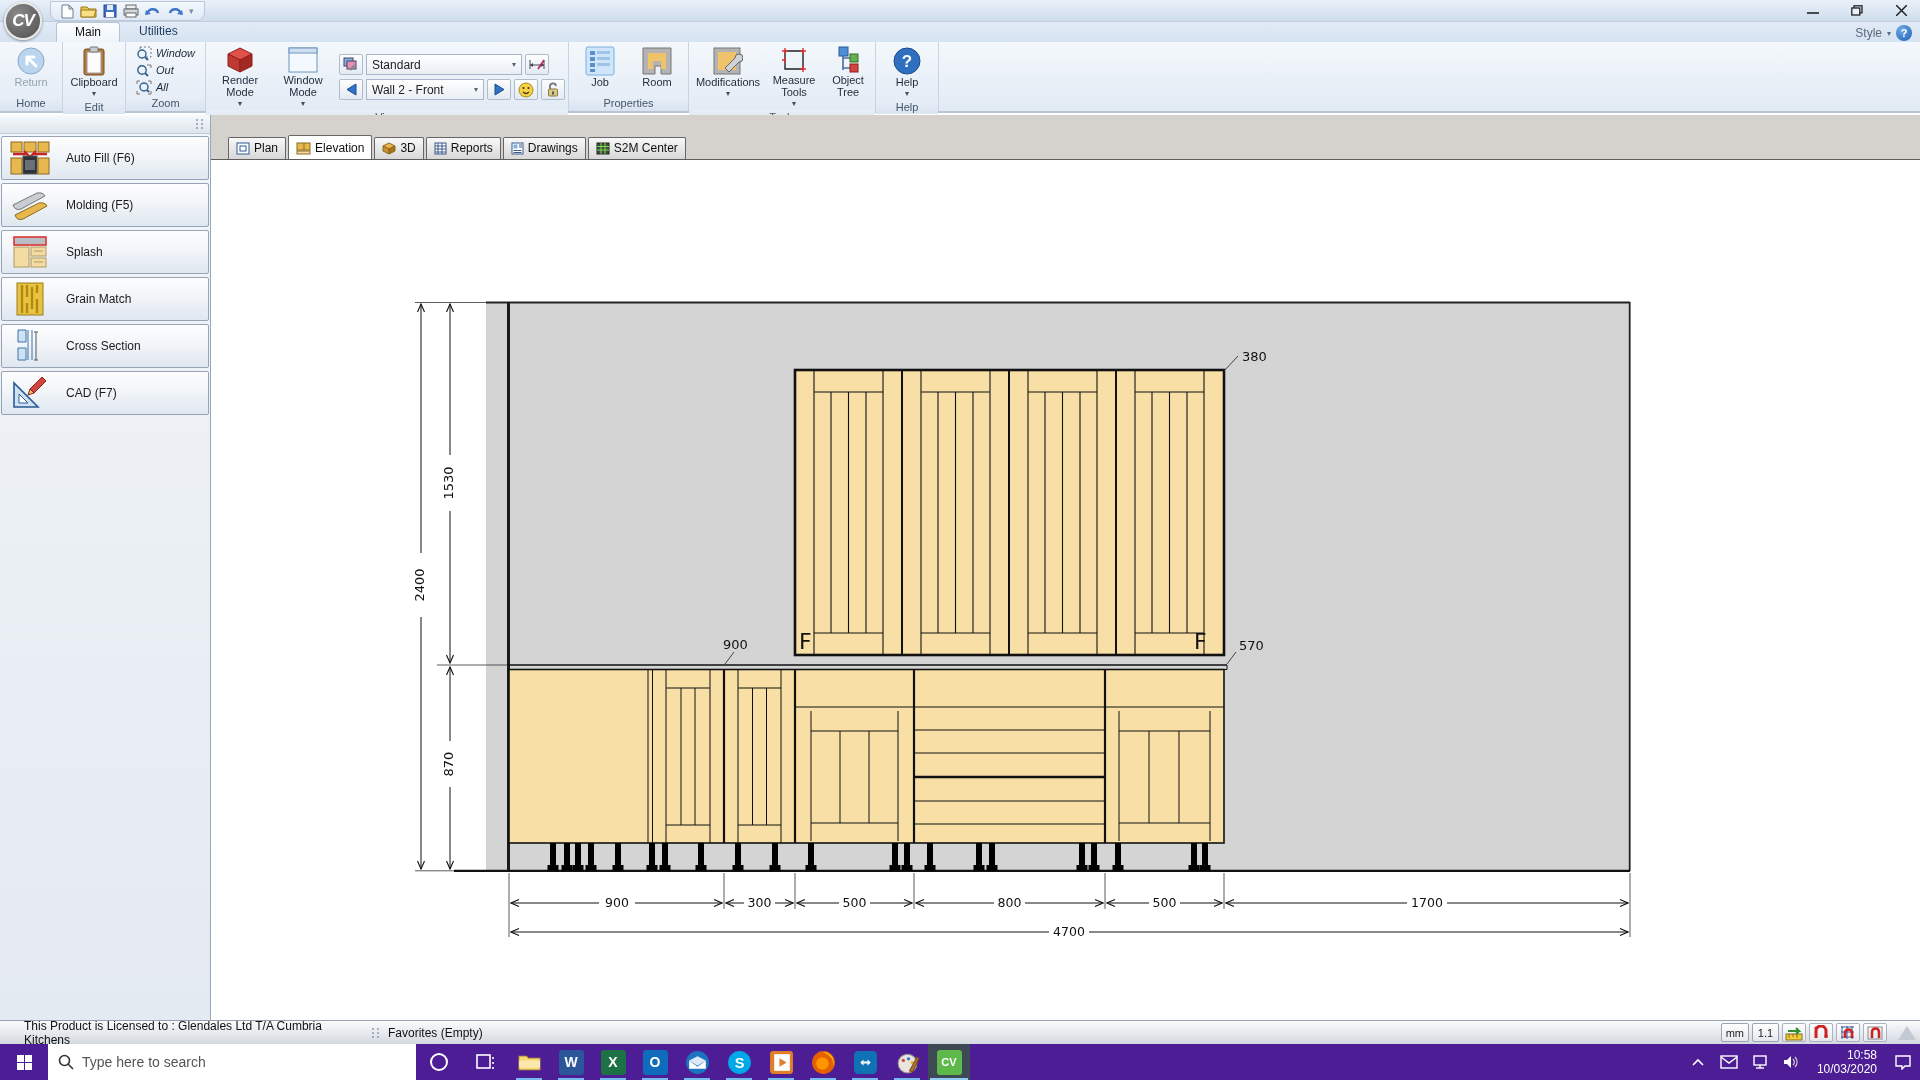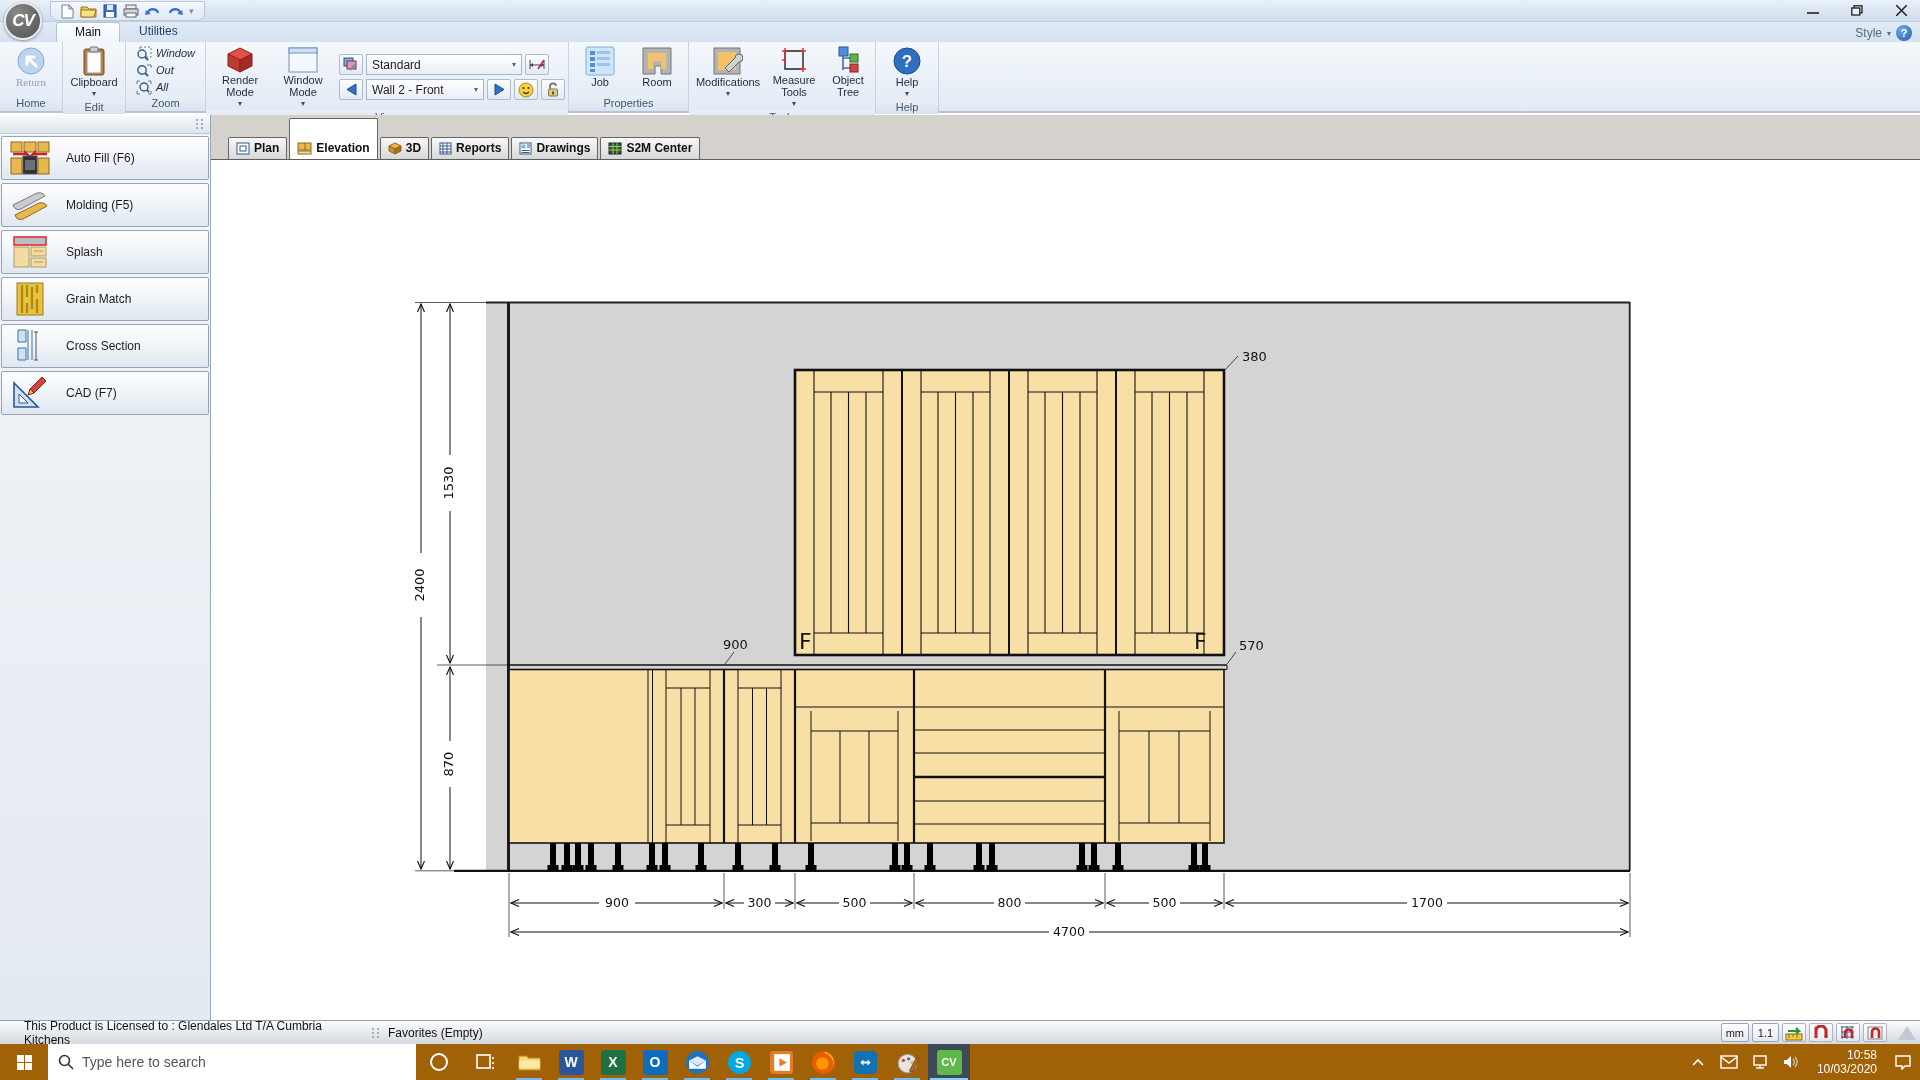--- a/index.html
+++ b/index.html
@@ -34,21 +34,21 @@
   
   .ribbon { position:absolute; left:0; top:42px; width:1920px; height:71px;
     background:linear-gradient(#f4f8fc,#e2eaf4); border-bottom:2px solid #b7c4d4; display:flex; }
   .rgroup { display:flex; flex-direction:column; border-right:1px solid #c9d4e2; }
   .rgroup-content { flex:1; display:flex; align-items:stretch; padding:2px 3px 0; gap:1px; }
   .rgroup-label { height:15px; text-align:center; font-size:11px; color:#44566b;
     background:linear-gradient(#e9eff7,#d9e3f0); line-height:14px; white-space:nowrap; padding:0 6px; }
   .rbtn { display:flex; flex-direction:column; align-items:center; width:56px; padding-top:2px;
     font-size:11px; color:#1e2b3a; text-align:center; line-height:12px; border-radius:3px; }
   .rbtn .caret { font-size:8px; color:#3d4c5e; }
-  .rbtn.disabled { color:#93a2b2;font-family:Liberation Serif, serif; }
+  .rbtn.disabled { color:#93a2b2; }
   .smallbtns { display:flex; flex-direction:column; justify-content:center; gap:2px; padding:0 4px; }
   .sbtn { display:flex; align-items:center; gap:4px; font-size:11px; color:#1e2b3a; padding:0 3px;font-style:italic; }
   .view-right { display:flex; flex-direction:column; justify-content:center; gap:4px; padding-left:4px; }
   .vrow { display:flex; align-items:center; gap:3px; }
   .combo { display:flex; align-items:center; justify-content:space-between; border:1px solid #a7b6c8;
     background:linear-gradient(#ffffff,#e9eef5); height:21px; font-size:12px; color:#222; padding:0 5px; }
   .combo .caret { font-size:8px; color:#55board667; color:#556677; }
   .tinybtn { width:24px; height:21px; border:1px solid #b0bccb; border-radius:2px;
     background:linear-gradient(#fdfefe,#e3eaf2); display:flex; align-items:center; justify-content:center; }
   .navarrow { width:24px; height:21px; display:flex; align-items:center; justify-content:center;
@@ -64,44 +64,44 @@
   .gripdots { display:grid; grid-template-columns:3px 3px; grid-gap:2px; }
   .gripdots i { width:2px; height:2px; border-radius:50%; background:#8d9aab; }
   .sitem { height:44px; margin:2px 1px 3px; border:1px solid #96a4b5; border-radius:2px;
     background:linear-gradient(#fdfdfe 0%, #f2f5f9 45%, #dfe7f0 100%);
     display:flex; align-items:center; gap:14px; padding-left:6px; font-size:12px; color:#1b1b1b; }
   .sitem .sicon { width:44px; display:flex; justify-content:center; }
 
   
   .canvas { position:relative; width:1709px; height:905px; background:#fff; }
   .tabstrip { position:absolute; left:0; top:0; width:1709px; height:45px; background:#d5d2cd;
-    border-bottom:1px solid #5d5d5d; display:flex; align-items:flex-end; padding-left:17px;font-weight:bold; }
+    border-bottom:1px solid #5d5d5d; display:flex; align-items:flex-end; padding-left:17px; }
   .dtab { display:inline-flex; align-items:center; gap:4px; border:1px solid #666; border-bottom:none;
     background:linear-gradient(#f8f8f8,#d8d8d8); padding:3px 7px 4px; font-size:12px; color:#111;
     border-radius:2px 2px 0 0; margin-right:2px; position:relative; }
-  .dtab.active { background:#fff; padding-top:22px; z-index:2; }
+  .dtab.active { background:#fff; padding-top:5px; z-index:2; }
   .drawing-svg { position:absolute; left:0; top:0; }
 
   
   .statusbar { position:absolute; left:0; top:1020px; width:1920px; height:24px;
     background:linear-gradient(#fafbfc,#d4d9e0); border-top:1px solid #98a1ad;
     display:flex; align-items:center; font-size:12px; color:#111; }
   .lic { margin-left:24px; width:340px; }
   .sb-dots { display:grid; grid-template-columns:3px 3px; grid-gap:2px; margin:0 8px; }
   .sb-dots i { width:2px; height:2px; border-radius:50%; background:#8d9aab; }
   .sb-right { margin-left:auto; display:flex; align-items:center; gap:3px; padding-right:4px; }
   .sb-btn { min-width:27px; height:19px; border:1px solid #9aa5b1; border-radius:2px; font-size:11px;
     background:linear-gradient(#fff,#e4e8ee); display:flex; align-items:center; justify-content:center; padding:0 4px; color:#222;}
   .sb-ico { width:24px; height:19px; border:1px solid #aab3bf; border-radius:2px;
     background:linear-gradient(#fff,#e4e8ee); display:flex; align-items:center; justify-content:center; }
   .sb-grip { width:0; height:0; border-left:9px solid transparent; border-right:9px solid transparent;
     border-bottom:14px solid #c3c9d2; margin-left:8px; }
 
   
-  .taskbar { position:absolute; left:0; top:1044px; width:1920px; height:36px; background:#a16207;
+  .taskbar { position:absolute; left:0; top:1044px; width:1920px; height:36px; background:#4c1d95;
     display:flex; align-items:stretch; }
   .startbtn { width:48px; display:flex; align-items:center; justify-content:center; }
   .startlogo { display:grid; grid-template-columns:7px 7px; grid-gap:1px; }
   .startlogo i { width:7px; height:7px; background:#fff; }
   .searchbox { width:368px; background:#fff; display:flex; align-items:center; gap:8px; padding:0 10px; }
   .searchbox input { border:none; outline:none; font-size:14px; color:#333; width:300px; font-family:"Liberation Sans",sans-serif; }
   .searchbox input::placeholder { color:#555; }
   .tb-circle { width:46px; display:flex; align-items:center; justify-content:center; }
   .tb-app { width:42px; display:flex; flex-direction:column; align-items:center; justify-content:center; position:relative; }
   .tb-app .ul { position:absolute; bottom:0; left:8px; right:8px; height:2px; background:#76b9ed; }

